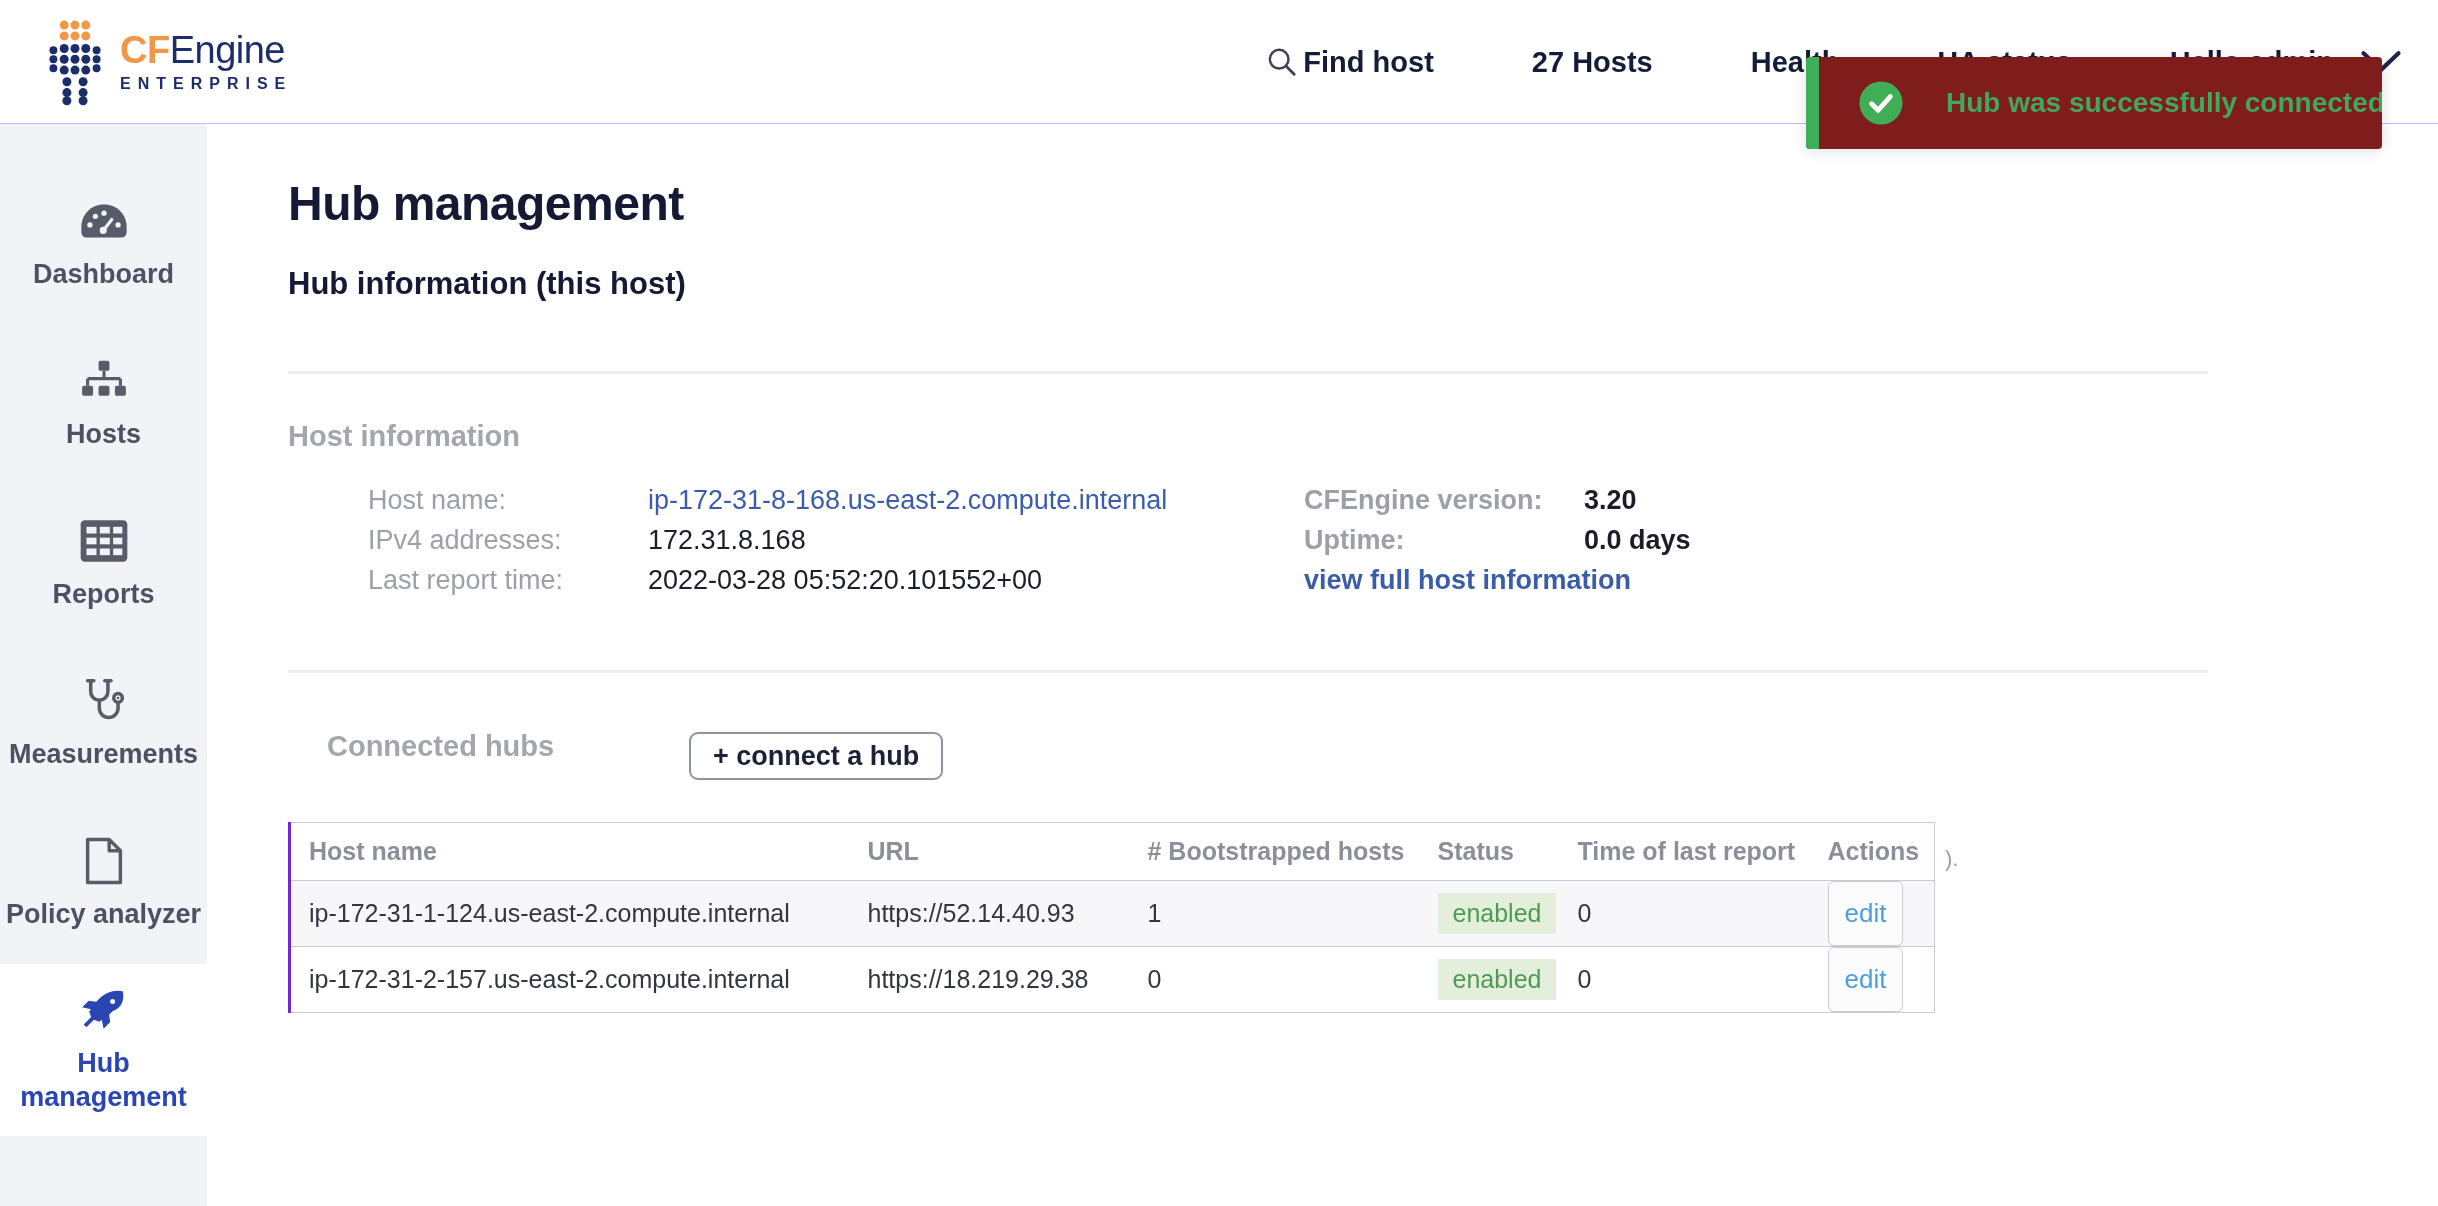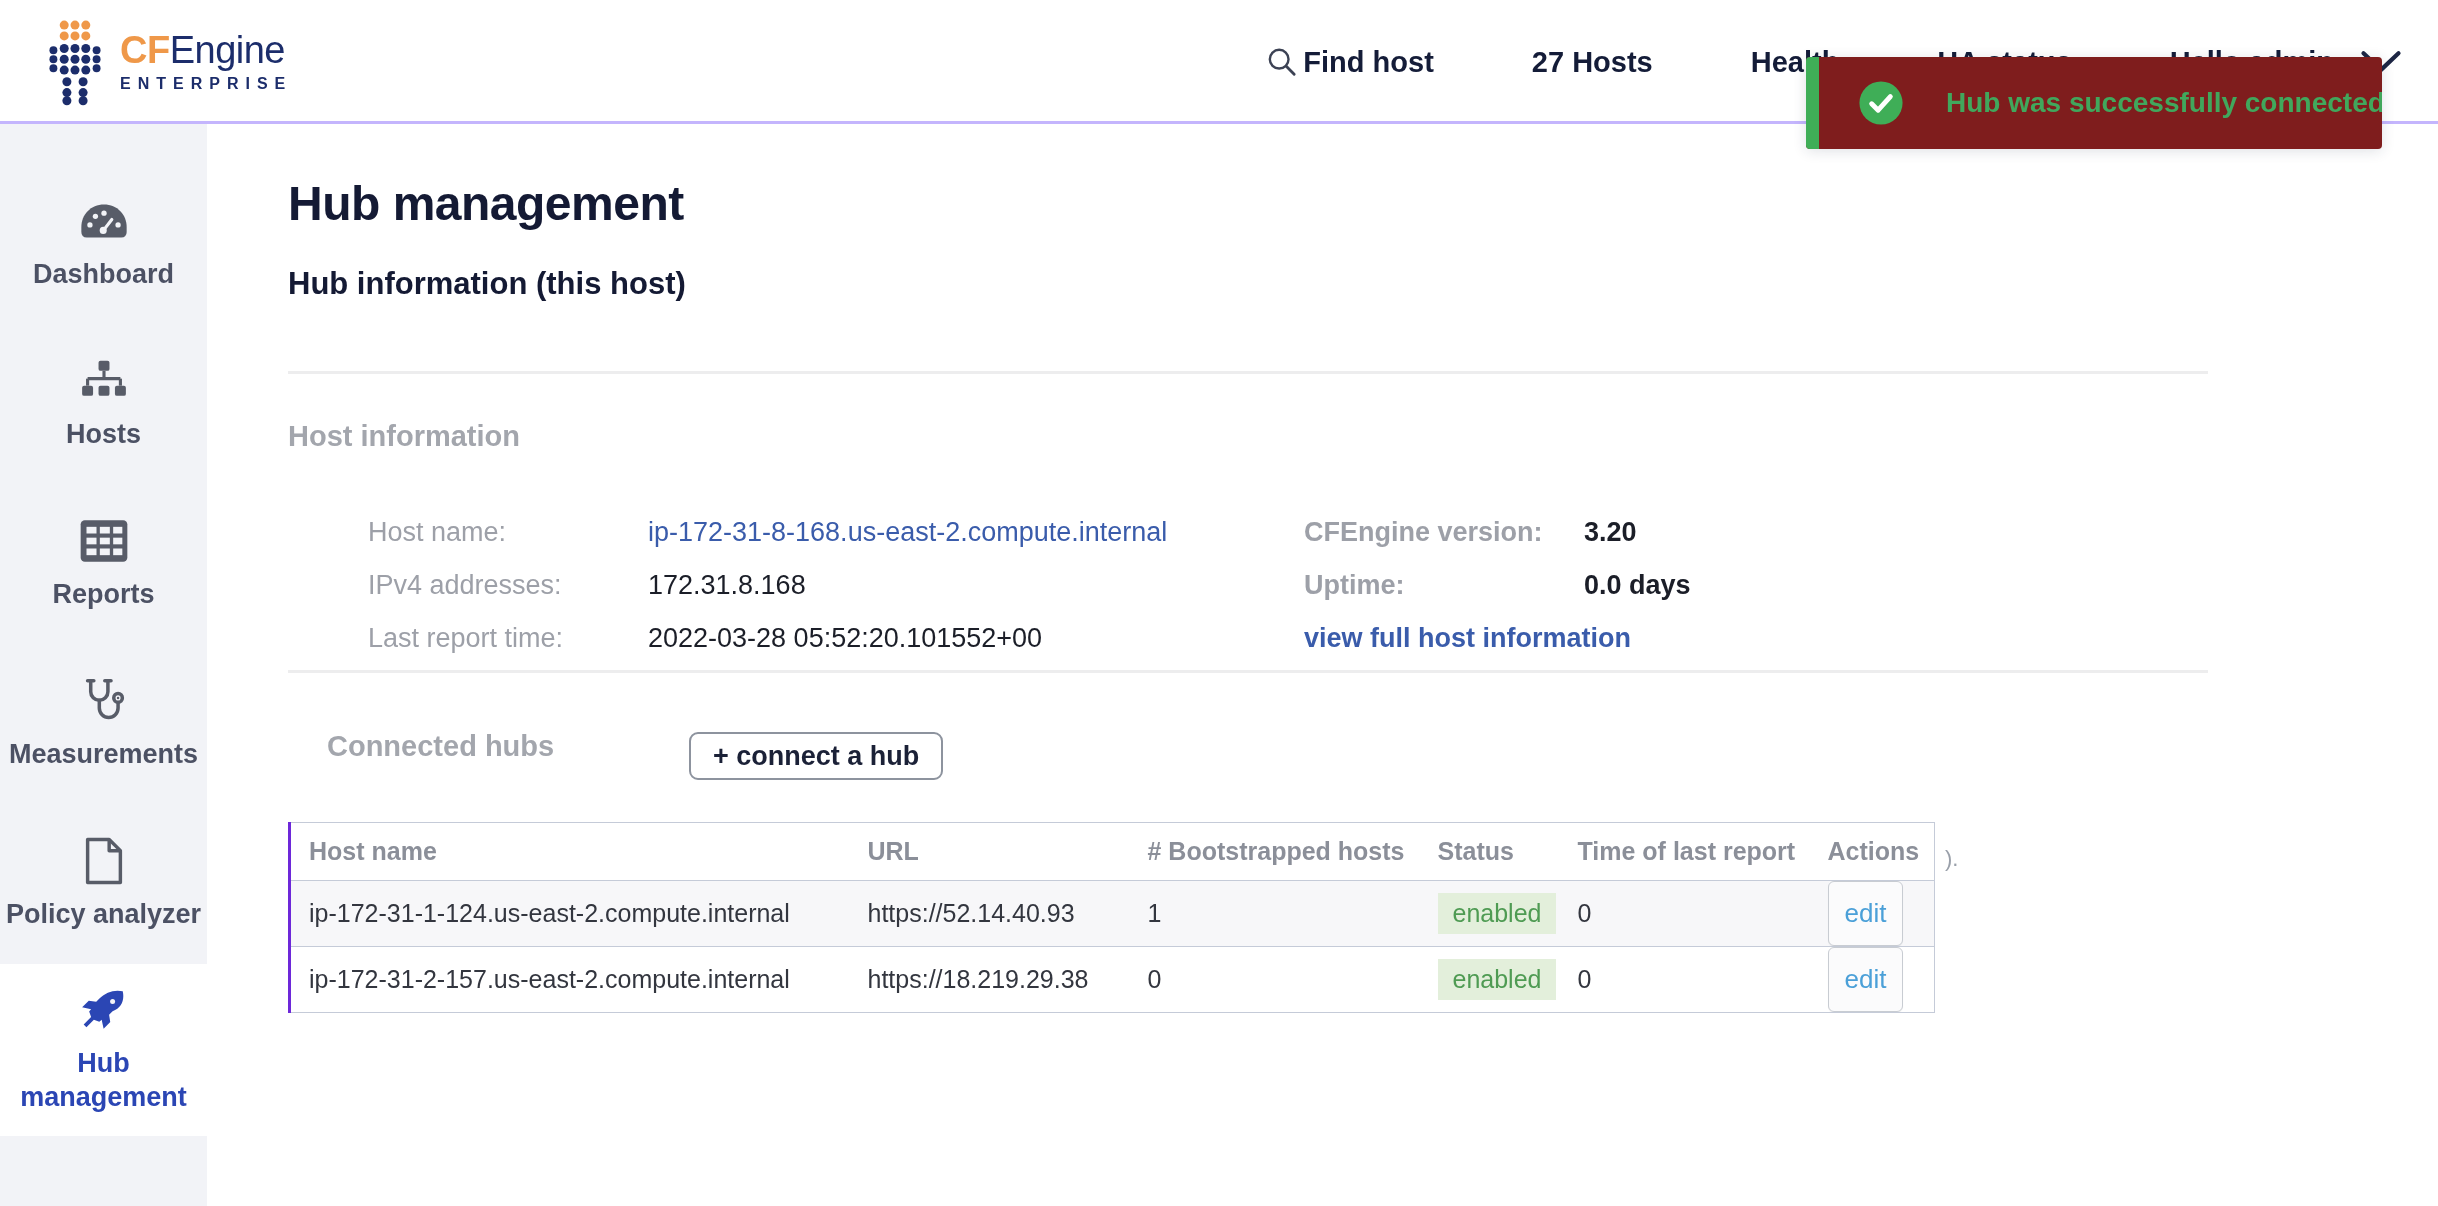--- a/index.html
+++ b/index.html
@@ -1,21 +1,21 @@
 <!DOCTYPE html>
 <html><head>
 <meta charset="utf-8">
 <style>
   * { margin:0; padding:0; box-sizing:border-box; }
   html,body { background:#fff; }
   body { font-family:"Liberation Sans", sans-serif; }
   .screen { position:relative; width:2438px; height:1206px; background:#fff; overflow:hidden; }
 
   
-  .header { position:absolute; top:0; left:0; width:2438px; height:124px; background:#fff; border-bottom:3px solid #c4b5fd; z-index:3; }
+  .header { position:absolute; top:0; left:0; width:2438px; height:124px; background:#fff; border-bottom:1px solid #c4b5fd; z-index:3; }
   .logo { position:absolute; left:48px; top:18px; display:flex; align-items:center; gap:18px; cursor:pointer; }
   .logo-robot { width:54px; height:88px; }
   .logo-textblock { display:flex; flex-direction:column; }
   .logo-word { font-size:38px; font-weight:700; letter-spacing:-0.5px; line-height:1.05; }
   .logo-cf { color:#ef9849; }
   .logo-engine { color:#1c2d6b; font-weight:500; }
   .logo-sub { font-size:16px; font-weight:700; letter-spacing:7px; color:#1c2d6b; margin-top:4px; }
 
   .topnav { position:absolute; top:0; right:36px; height:124px; display:flex; align-items:center; gap:98px; }
   .nav-item { display:flex; align-items:center; gap:4px; font-size:29px; font-weight:700; color:#141c38; cursor:pointer; white-space:nowrap; }
@@ -43,21 +43,21 @@
   
   .main { position:absolute; left:207px; top:124px; width:2231px; height:1082px; background:#fff; }
   .page-title { position:absolute; left:81px; top:52px; font-size:48px; font-weight:800; color:#141a34; letter-spacing:-0.5px; }
   .page-subtitle { position:absolute; left:81px; top:142px; font-size:31px; font-weight:700; color:#141a34; }
   .divider { position:absolute; left:81px; width:1920px; height:3px; background:#ededee; }
   .div1 { top:247px; } .div2 { top:546px; }
 
   .section-heading { font-size:29px; font-weight:700; color:#a3a6ad; }
   .hostinfo-heading { position:absolute; left:81px; top:296px; }
 
-  .info-grid { position:absolute; display:grid; grid-template-columns:280px auto; row-gap:20px; font-size:27px; line-height:33px;margin-top:32px; }
+  .info-grid { position:absolute; display:grid; grid-template-columns:280px auto; row-gap:7px; font-size:27px; line-height:33px; }
   .info-left { left:161px; top:360px; }
   .info-right { left:1097px; top:360px;font-weight:bold; }
   .ilabel { color:#9da0a8; }
   .ivalue { color:#1b1e28; }
   .blue-link { color:#3a5cab; cursor:pointer; }
   .full-span { grid-column:1 / 3; }
 
   .connected-heading { position:absolute; left:120px; top:606px; }
   .connect-btn { position:absolute; left:482px; top:608px; height:48px; padding:0 22px; background:#fff; border:2px solid #8d939e; border-radius:9px; font-family:"Liberation Sans",sans-serif; font-size:27px; font-weight:600; color:#1b2137; cursor:pointer; display:flex; align-items:center; }
 

